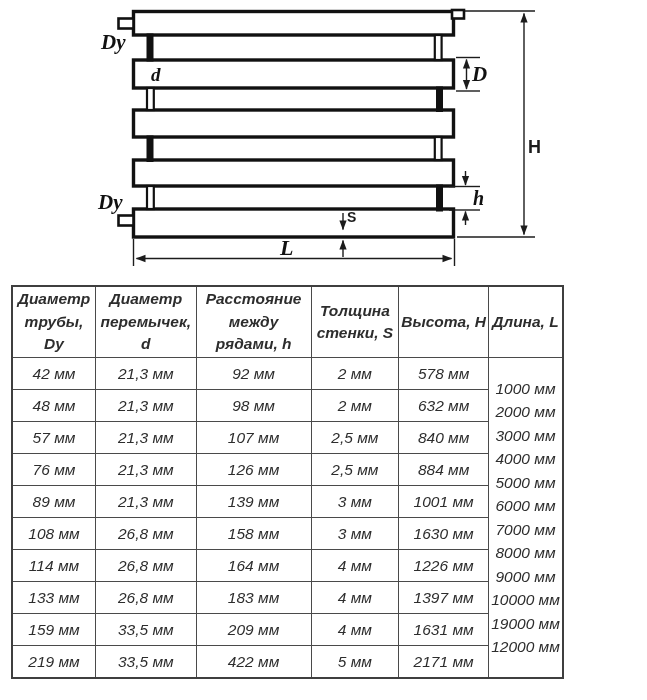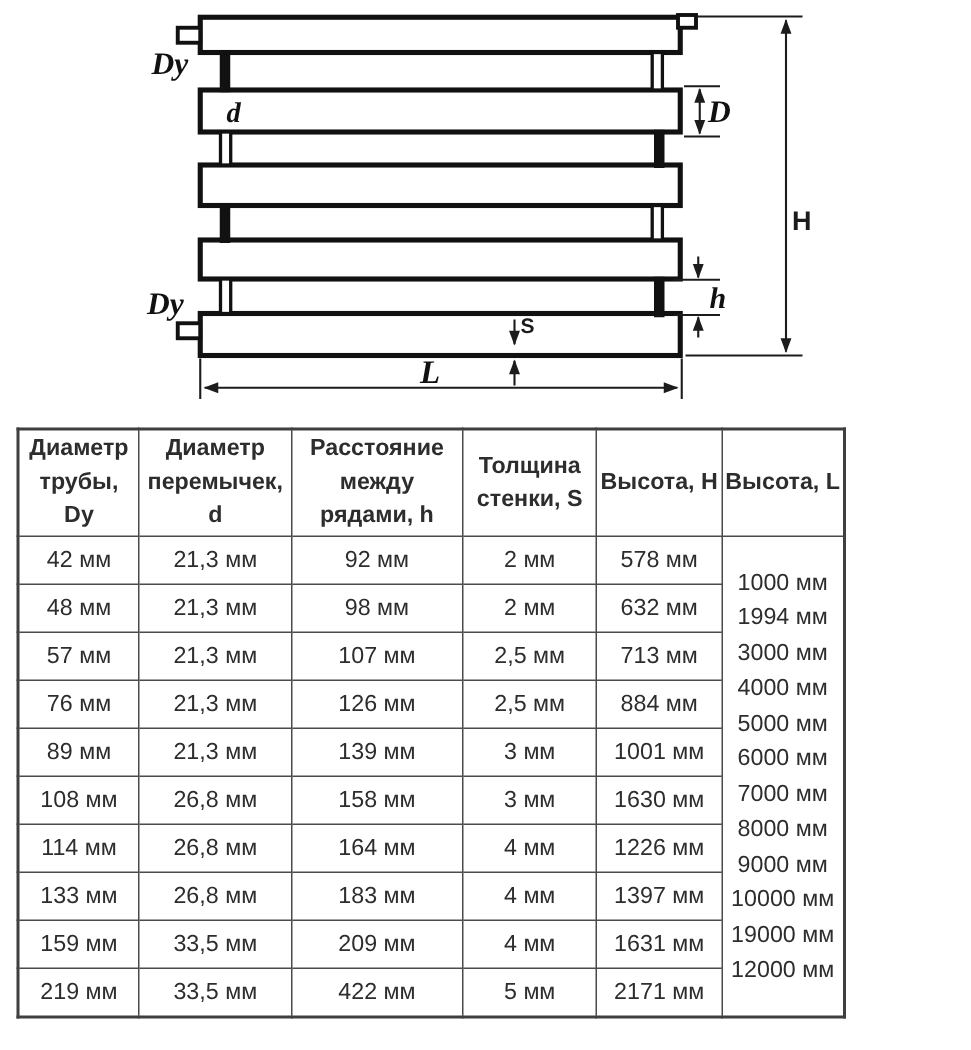--- a/index.html
+++ b/index.html
@@ -3,21 +3,21 @@
 <meta charset="utf-8">
 <style>
   html,body{margin:0;padding:0;background:#fff;}
   .page{position:relative;width:564px;height:700px;background:#ffffff;overflow:hidden;
         font-family:"Liberation Sans",sans-serif;color:#2d2d2d;}
   .diagram{display:block;}
   .lbl-serif{font-family:"Liberation Serif",serif;font-style:italic;font-weight:bold;fill:#111;}
   .lbl-sans{font-family:"Liberation Sans",sans-serif;font-weight:600;fill:#1c1c1c;}
 
   table.spec{border-collapse:collapse;margin:4px 0 0 11px;table-layout:fixed;
-             background:#fff;border:2px solid #3f3f3f;}
+             background:#fff;border:2px solid #3f3f3f;font-style:italic;}
   table.spec th, table.spec td{
     border:1.5px solid #4a4a4a;text-align:center;vertical-align:middle;
     padding:0 2px;color:#2d2d2d;overflow:hidden;}
   table.spec th{height:70px;font-size:15.5px;font-weight:bold;line-height:1.45;}
   table.spec td{height:31px;font-size:15.5px;font-weight:normal;}
   th.nowrap{white-space:nowrap;margin-left:37px;}
   td.len-cell{vertical-align:middle;margin-left:24px;}
   td.len-cell .len-line{line-height:23.5px;font-size:15.5px;}
   col.c1{width:95px}col.c2{width:111px}col.c3{width:145px}
   col.c4{width:115px}col.c5{width:79px}col.c6{width:80px}
@@ -114,33 +114,33 @@
         <col class="c5">
         <col class="c6">
     </colgroup>
     <thead>
       <tr>
         <th>Диаметр трубы, Dy</th>
         <th>Диаметр перемычек, d</th>
         <th>Расстояние между рядами, h</th>
         <th>Толщина стенки, S</th>
         <th class="nowrap">Высота, H</th>
-        <th class="nowrap">Высота, L</th>
+        <th class="nowrap">Длина, L</th>
       </tr>
     </thead>
     <tbody>
       <tr>
         <td>42 мм</td>
         <td>21,3 мм</td>
         <td>92 мм</td>
         <td>2 мм</td>
         <td>578 мм</td>
         <td class="len-cell" rowspan="10">
           <div class="len-line">1000 мм</div>
-          <div class="len-line">1994 мм</div>
+          <div class="len-line">2000 мм</div>
           <div class="len-line">3000 мм</div>
           <div class="len-line">4000 мм</div>
           <div class="len-line">5000 мм</div>
           <div class="len-line">6000 мм</div>
           <div class="len-line">7000 мм</div>
           <div class="len-line">8000 мм</div>
           <div class="len-line">9000 мм</div>
           <div class="len-line">10000 мм</div>
           <div class="len-line">19000 мм</div>
           <div class="len-line">12000 мм</div>
@@ -151,21 +151,21 @@
         <td>21,3 мм</td>
         <td>98 мм</td>
         <td>2 мм</td>
         <td>632 мм</td>
       </tr>
       <tr>
         <td>57 мм</td>
         <td>21,3 мм</td>
         <td>107 мм</td>
         <td>2,5 мм</td>
-        <td>713 мм</td>
+        <td>840 мм</td>
       </tr>
       <tr>
         <td>76 мм</td>
         <td>21,3 мм</td>
         <td>126 мм</td>
         <td>2,5 мм</td>
         <td>884 мм</td>
       </tr>
       <tr>
         <td>89 мм</td>

